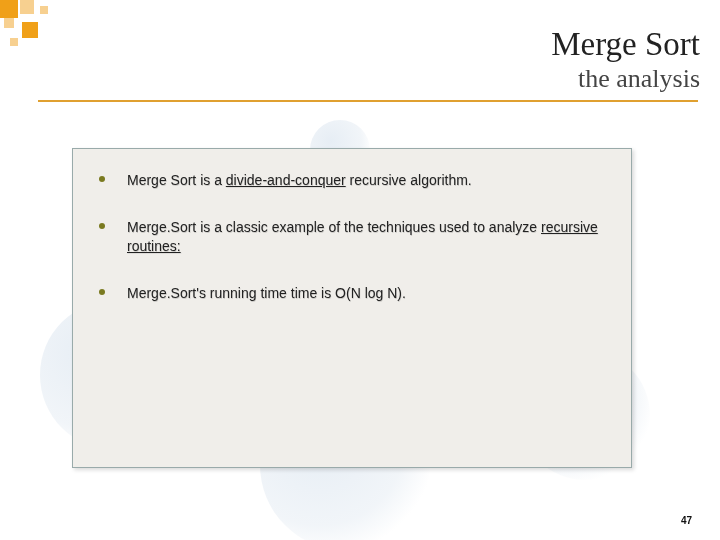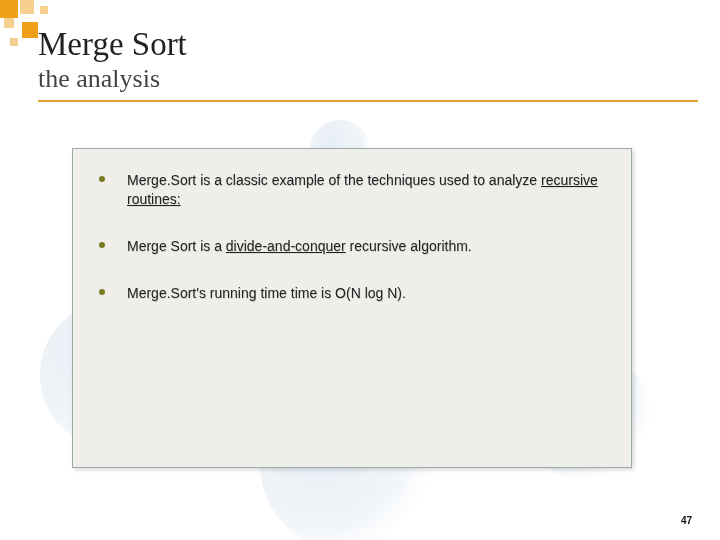--- a/index.html
+++ b/index.html
@@ -31,20 +31,21 @@
     position: relative;
     width: 720px;
     height: 540px;
   }
 
   .title-block {
     position: absolute;
     top: 26px;
     left: 38px;
     right: 20px;
+    text-align: right;
   }
   .title-main {
     font-family: "Times New Roman", Times, serif;
     font-size: 33px;
     color: #222;
     line-height: 1.1;
   }
   .title-sub {
     font-family: Liberation Serif, serif;
     font-size: 26px;
@@ -128,28 +129,28 @@
     <div class="title-main">Merge Sort</div>
     <div class="title-sub">the analysis</div>
     <div class="title-rule"></div>
   </div>
 
   <div class="content-box">
 
     <div class="bullet-row">
       <div class="bullet-dot"></div>
       <div class="bullet-text">
-        <span>Merge.Sort is a classic example of the techniques used to analyze </span><span class="u">recursive routines:</span><span></span>
+        <span>Merge Sort is a </span><span class="u">divide-and-conquer</span><span> recursive algorithm.</span>
       </div>
     </div>
 
     <div class="bullet-row">
       <div class="bullet-dot"></div>
       <div class="bullet-text">
-        <span>Merge Sort is a </span><span class="u">divide-and-conquer</span><span> recursive algorithm.</span>
+        <span>Merge.Sort is a classic example of the techniques used to analyze </span><span class="u">recursive routines:</span><span></span>
       </div>
     </div>
 
     <div class="bullet-row">
       <div class="bullet-dot"></div>
       <div class="bullet-text">
         <span>Merge.Sort's running time time is </span><b>O(N log N).</b><span></span>
       </div>
     </div>
 

